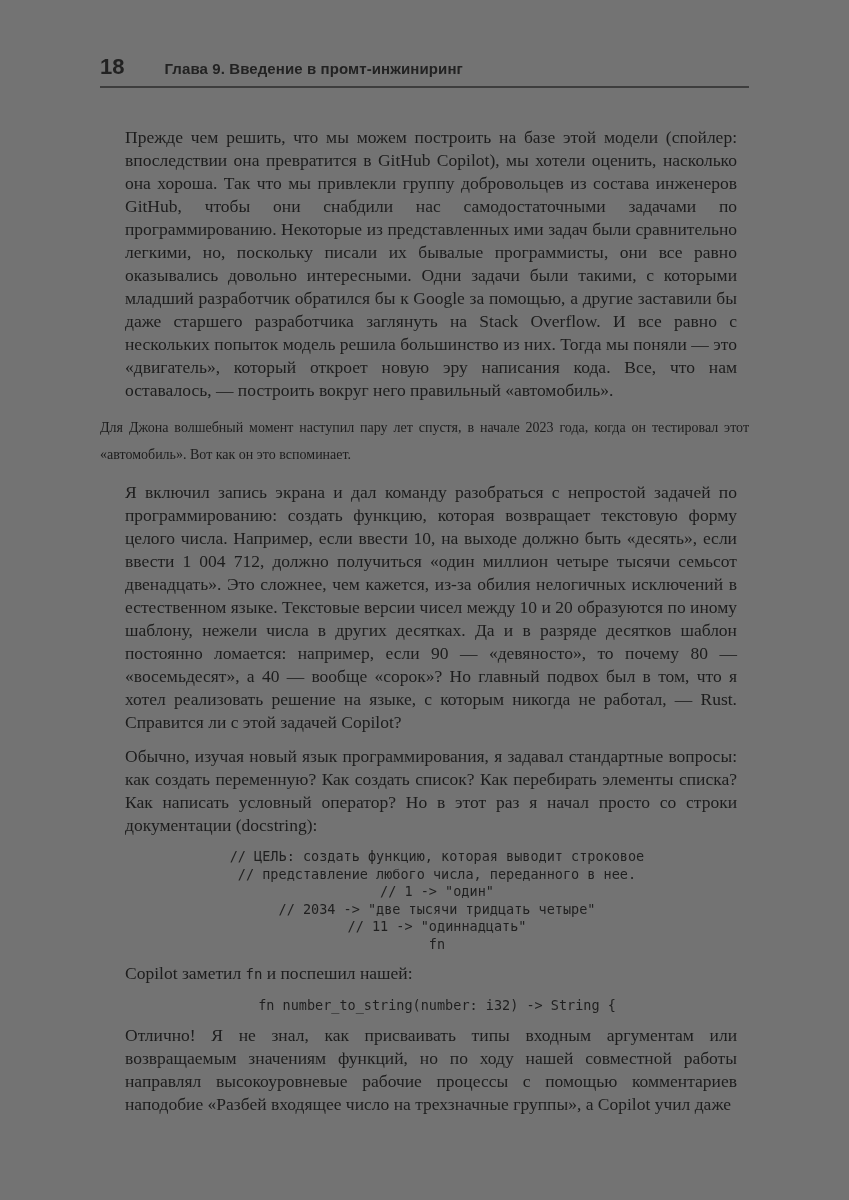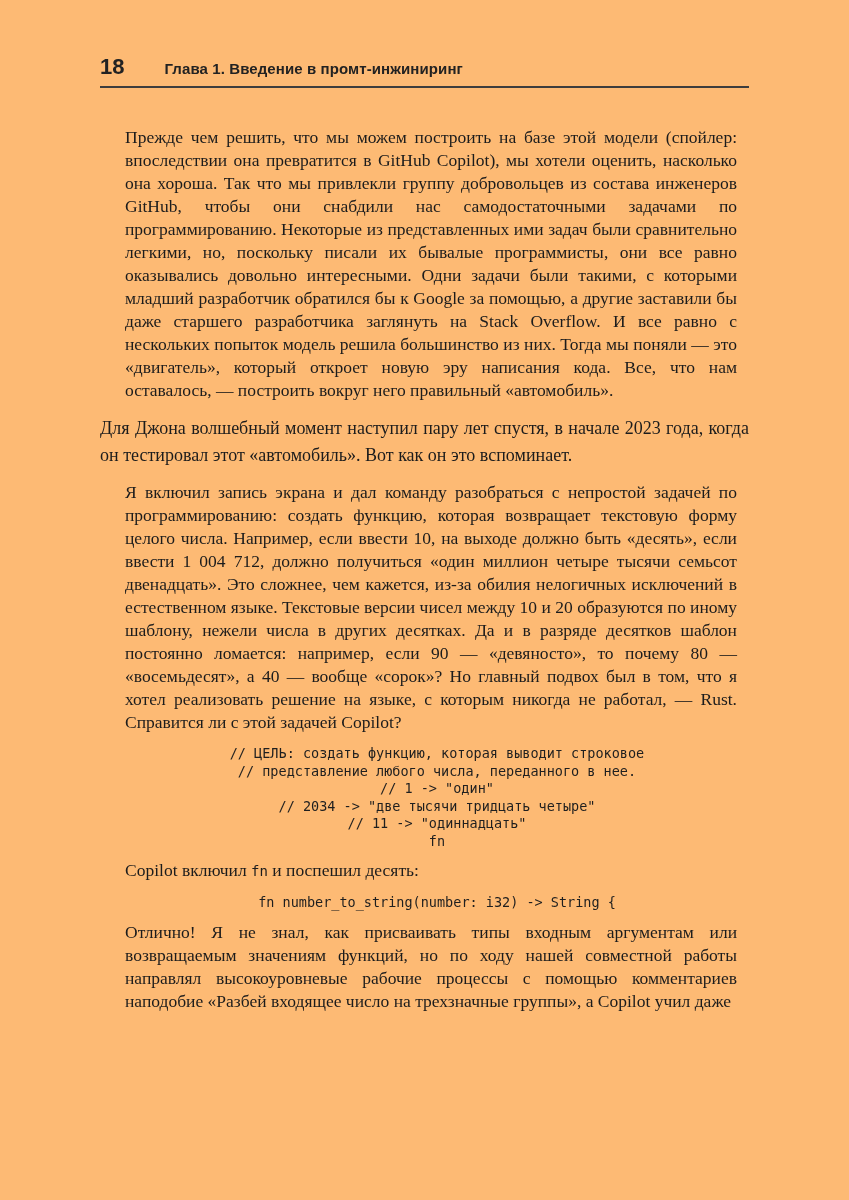--- a/index.html
+++ b/index.html
@@ -2,21 +2,21 @@
 <html lang="ru"><head>
 <meta charset="utf-8">
 <style>
   * { box-sizing: border-box; }
   html, body { margin: 0; padding: 0; background: #e9e9e9; }
   .page {
     position: relative;
     width: 849px;
     height: 1200px;
     margin: 0 auto;
-    background: #fdba74;
+    background: #737373;
     font-family: "Liberation Serif", serif;
     color: #1c1c1c;
     overflow: hidden;
   }
   .running-head {
     position: absolute;
     left: 100px;
     top: 56px;
     width: 649px;
     display: flex;
@@ -37,21 +37,21 @@
     width: 649px;
   }
   p.quote {
     margin: 0 12px 11px 25px;
     font-size: 17.5px;
     line-height: 23px;
     text-align: justify;
   }
   p.bodytext {
     margin: 13px 0 13px 0;
-    font-size: 18px;
+    font-size: 14px;
     line-height: 26.5px;
     text-align: justify;
   }
   pre.codeblock {
     margin: 9px 0 9px 25px;
     font-family: "DejaVu Sans Mono", monospace;
     font-size: 13.5px;
     line-height: 17.5px;
     color: #1f1f1f;
     white-space: pre;
@@ -62,40 +62,41 @@
     font-size: 14px;
   }
 </style>
 </head>
 <body>
 
 <div class="page">
 
   <div class="running-head">
     <span class="page-number">18</span>
-    <span class="chapter-title">Глава 1. Введение в промт-инжиниринг</span>
+    <span class="chapter-title">Глава 9. Введение в промт-инжиниринг</span>
   </div>
 
   <div class="content">
 
     <p class="quote">Прежде чем решить, что мы можем построить на базе этой модели (спойлер: впоследствии она превратится в GitHub Copilot), мы хотели оценить, насколько она хороша. Так что мы привлекли группу добровольцев из состава инженеров GitHub, чтобы они снабдили нас самодостаточными задачами по программированию. Некоторые из представленных ими задач были сравнительно легкими, но, поскольку писали их бывалые программисты, они все равно оказывались довольно интересными. Одни задачи были такими, с которыми младший разработчик обратился бы к Google за помощью, а другие заставили бы даже старшего разработчика заглянуть на Stack Overflow. И все равно с нескольких попыток модель решила большинство из них. Тогда мы поняли — это «двигатель», который откроет новую эру написания кода. Все, что нам оставалось, — построить вокруг него правильный «автомобиль».</p>
 
     <p class="bodytext">Для Джона волшебный момент наступил пару лет спустя, в начале 2023 года, когда он тестировал этот «автомобиль». Вот как он это вспоминает.</p>
 
     <p class="quote">Я включил запись экрана и дал команду разобраться с непростой задачей по программированию: создать функцию, которая возвращает текстовую форму целого числа. Например, если ввести 10, на выходе должно быть «десять», если ввести 1 004 712, должно получиться «один миллион четыре тысячи семьсот двенадцать». Это сложнее, чем кажется, из-за обилия нелогичных исключений в естественном языке. Текстовые версии чисел между 10 и 20 образуются по иному шаблону, нежели числа в других десятках. Да и в разряде десятков шаблон постоянно ломается: например, если 90 — «девяносто», то почему 80 — «восемьдесят», а 40 — вообще «сорок»? Но главный подвох был в том, что я хотел реализовать решение на языке, с которым никогда не работал, — Rust. Справится ли с этой задачей Copilot?</p>
 
+    <p class="quote">Обычно, изучая новый язык программирования, я задавал стандартные вопросы: как создать переменную? Как создать список? Как перебирать элементы списка? Как написать условный оператор? Но в этот раз я начал просто со строки документации (docstring):</p>
 
     <pre class="codeblock">// ЦЕЛЬ: создать функцию, которая выводит строковое
 // представление любого числа, переданного в нее.
 // 1 -&gt; "один"
 // 2034 -&gt; "две тысячи тридцать четыре"
 // 11 -&gt; "одиннадцать"
 fn</pre>
 
-    <p class="quote"><span>Copilot включил </span><span class="inline-code">fn</span><span> и поспешил десять:</span></p>
+    <p class="quote"><span>Copilot заметил </span><span class="inline-code">fn</span><span> и поспешил нашей:</span></p>
 
     <pre class="codeblock">fn number_to_string(number: i32) -&gt; String {</pre>
 
     <p class="quote">Отлично! Я не знал, как присваивать типы входным аргументам или возвращаемым значениям функций, но по ходу нашей совместной работы направлял высокоуровневые рабочие процессы с помощью комментариев наподобие «Разбей входящее число на трехзначные группы», а Copilot учил даже</p>
 
   </div>
 
 </div>
 
 </body></html>

